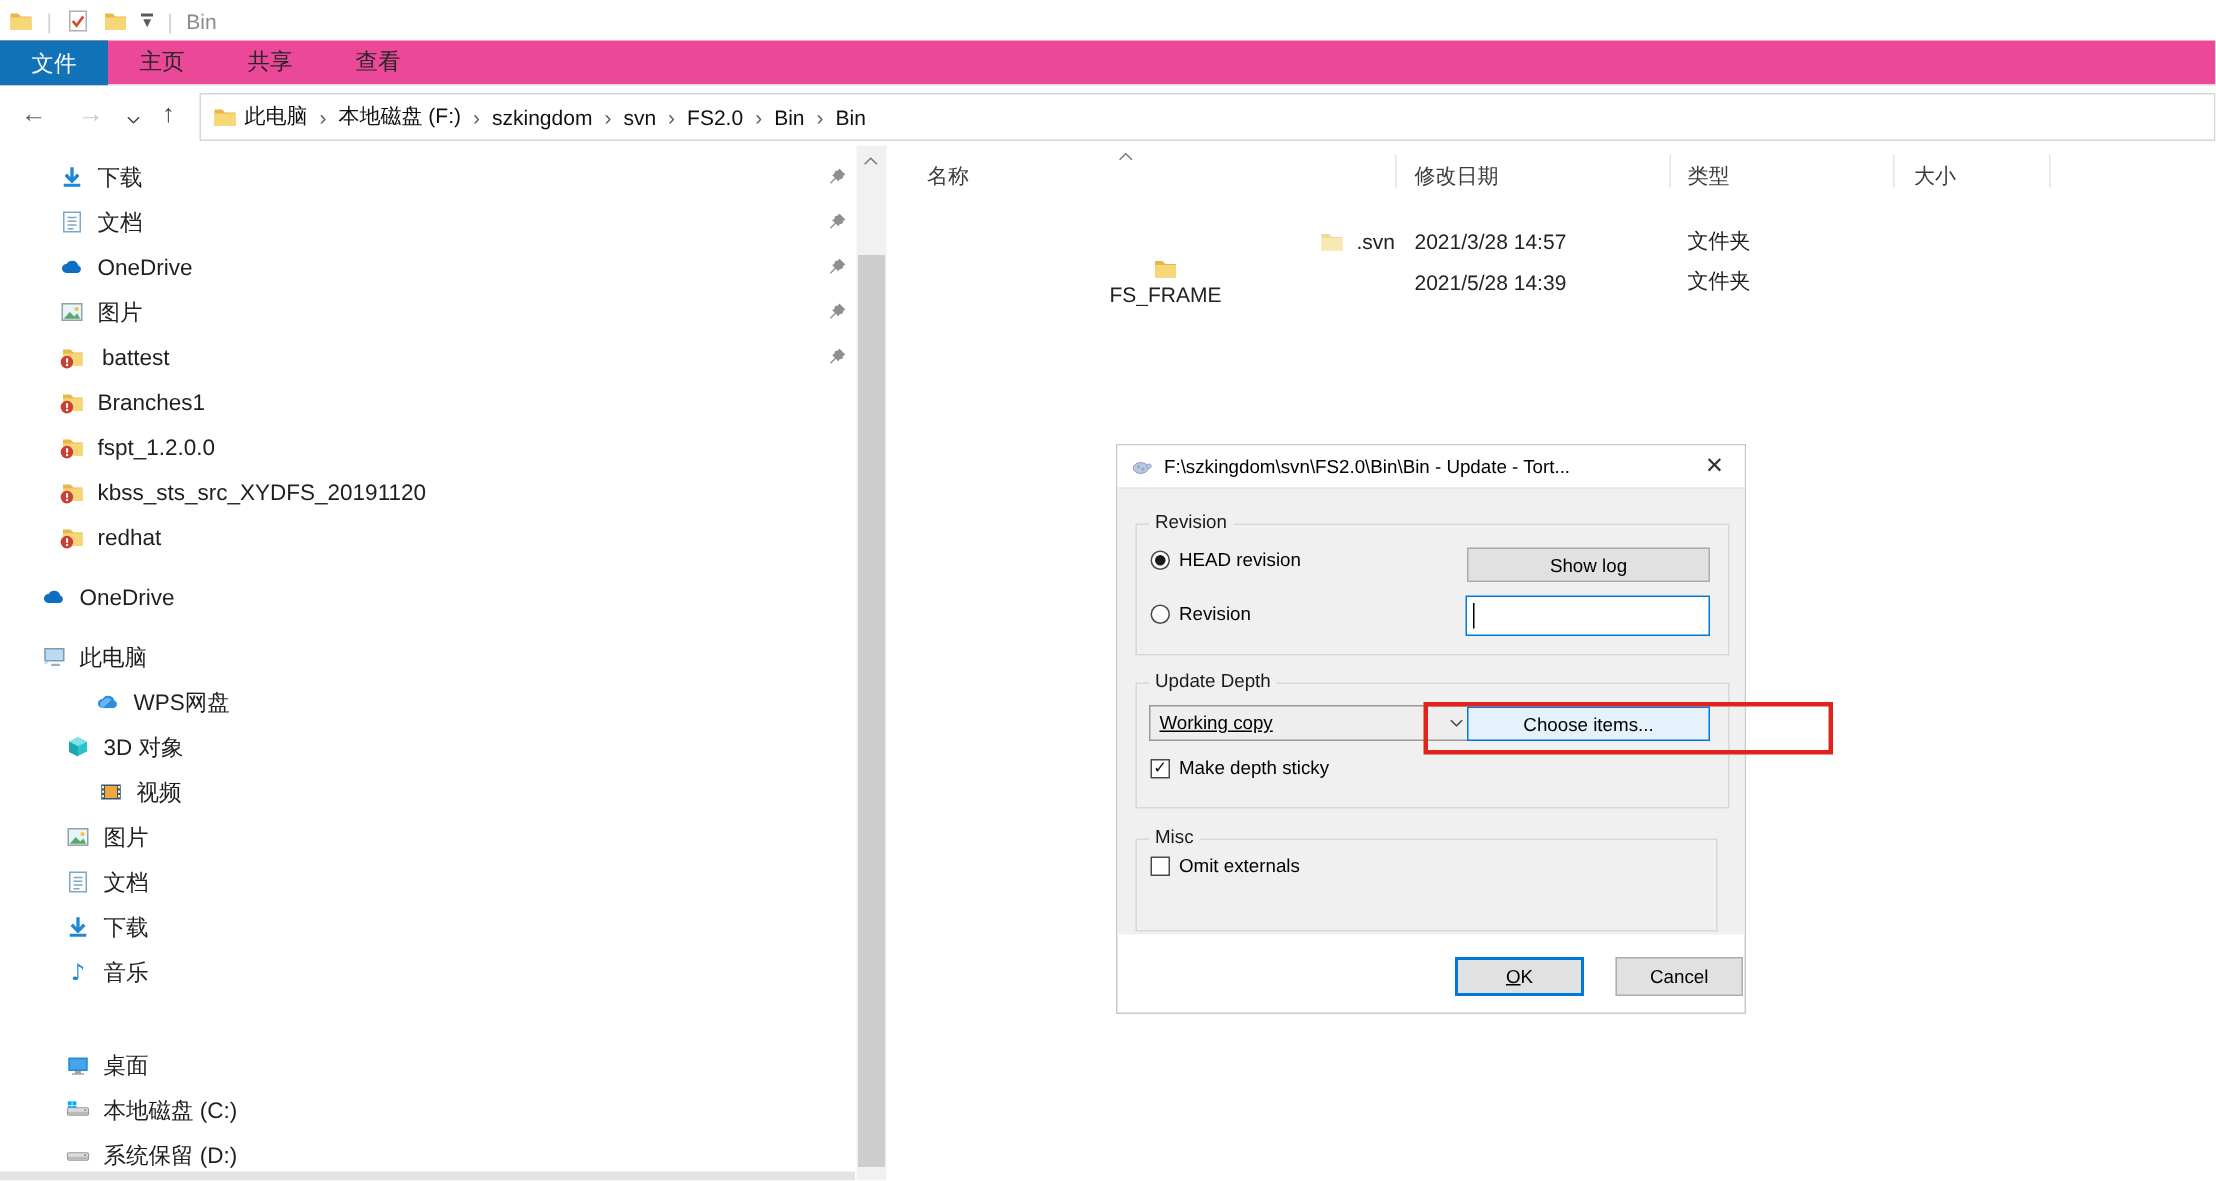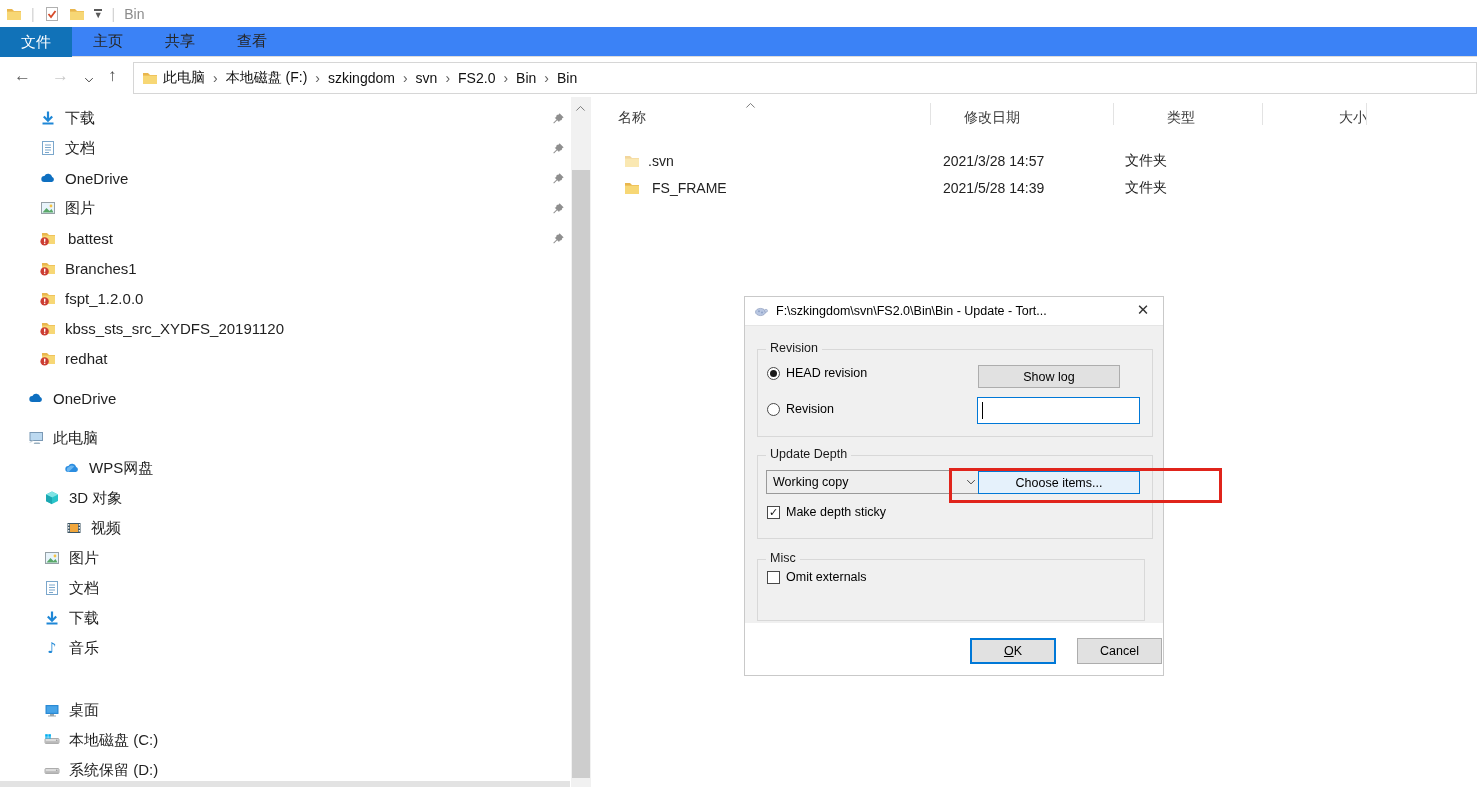--- a/index.html
+++ b/index.html
@@ -11,21 +11,21 @@
 
   
   .titlebar { position:absolute; left:0; top:0; width:100%; height:27px; background:#fff; display:flex; align-items:center; padding-left:6px; gap:9px; }
   .qat-sep { color:#d0d0d0; font-size:14px; }
   .qat-btn { display:flex; align-items:center; }
   .qat-drop { display:flex; flex-direction:column; align-items:center; color:#5a5a5a; }
   .qat-drop .bar { width:8px; height:2px; background:#5a5a5a; margin-bottom:1px; }
   .win-title { color:#8c8c8c; font-size:14px; }
 
   
-  .tabstrip { position:absolute; left:0; top:27px; width:100%; height:30px; background:#3b82f6; border-bottom:1px solid #dcdcdc; display:flex; align-items:stretch; }
+  .tabstrip { position:absolute; left:0; top:27px; width:100%; height:30px; background:#ec4899; border-bottom:1px solid #dcdcdc; display:flex; align-items:stretch; }
   .tab { display:flex; align-items:center; justify-content:center; padding:0 21px; font-size:15px; color:#262626; cursor:default; }
   .tab.active { background:var(--tab-blue,#1172b8); color:#fff; min-width:70px; margin-bottom:-1px; }
 
   
   .addressbar { position:absolute; left:0; top:57px; width:100%; height:40px; background:#fff; }
   .nav-arrow { position:absolute; top:8px; font-size:17px; line-height:22px; color:#5f5f5f; }
   .nav-arrow.disabled { color:#c9c9c9; }
   .addr-box { position:absolute; left:133px; top:5px; height:32px; right:0; border:1px solid #d6d6d6; background:#fff; display:flex; align-items:center; padding-left:8px; gap:2px; }
   .crumb { font-size:14px; color:#111; padding:0 3px; white-space:nowrap; }
   .crumb-sep { font-size:14px; color:#5f5f5f; padding:0 5px; }
@@ -35,21 +35,21 @@
   .nav-item { position:relative; height:30px; display:flex; align-items:center; gap:9px; font-size:15px; color:#1f1f1f;text-align:right; }
   .nav-item .pin { position:absolute; left:552px; top:8px; }
   .gap-before { margin-top:10px; }
 
   .vscroll { position:absolute; left:571px; top:97px; width:20px; bottom:0; background:#f1f1f1; }
   .vscroll .up { position:absolute; left:4px; top:3px; }
   .vscroll .thumb { position:absolute; left:1px; top:73px; width:18px; height:608px; background:#cdcdcd; }
   .hscroll { position:absolute; left:0; bottom:0; width:570px; height:6px; background:#e3e3e3; }
 
   .filepane { position:absolute; left:600px; top:97px; right:0; bottom:0; background:#fff; }
-  .col-head { position:absolute; top:8px; left:0; right:0; height:26px; display:flex; font-size:14px; color:#3b3b3b;gap:21px; }
+  .col-head { position:absolute; top:8px; left:0; right:0; height:26px; display:flex; font-size:14px; color:#3b3b3b; }
   .col-head .hcell { display:flex; align-items:center; }
   .hsep { position:absolute; top:6px; width:1px; height:22px; background:#e3e3e3; }
   .sortcaret { position:absolute; left:145px; top:0px; }
   .frow { position:absolute; left:0; right:0; height:27px; display:flex; align-items:center; font-size:14px; color:#222; }
   .fcell { display:flex; align-items:center; overflow:hidden; white-space:nowrap; }
 
   
   .dialog { position:absolute; left:744px; top:296px; width:420px; height:380px; background:#fff; border:1px solid #c9c9c9; z-index:40; }
   .dlg-title { position:absolute; left:0; top:0; width:100%; height:28px; background:#fff; display:flex; align-items:center; padding-left:8px; gap:7px; }
   .dlg-title-text { font-size:12.5px; color:#000; white-space:nowrap; }
@@ -414,35 +414,35 @@
           <path d="M2 11l6-6 6 6" stroke="#777" stroke-width="1.4" fill="none"></path>
         </svg></span>
     <div class="col-head" id="colhead">
         <div class="hcell" style="width: 330px; padding-left: 18px;">名称</div>
         <div class="hcell" style="width: 183px; padding-left: 13px;">修改日期</div>
         <div class="hcell" style="width: 149px; padding-left: 12px;">类型</div>
         <div class="hcell" style="width: 104px; padding-left: 14px;">大小</div>
       </div>
     <div id="filerows">
         <div class="frow" style="top: 50px;">
-          <div class="fcell" style="width: 330px; padding-left: 24px; gap: 8px;">
+          <div class="fcell" style="width: 330px; padding-left: 24px; gap: 8px; justify-content: flex-end;">
             <span class="ic">
               <svg viewBox="0 0 16 16" opacity="0.55">
                 <path d="M1 3h5l2 2h7v9H1z" fill="#e9b64d"></path>
                 <path d="M1 5.6h14V14H1z" fill="#f7d775"></path>
               </svg>
             </span>
             <span>.svn</span>
           </div>
           <div class="fcell" style="width: 183px; padding-left: 13px;">2021/3/28 14:57</div>
           <div class="fcell" style="width: 149px; padding-left: 12px;">文件夹</div>
           <div class="fcell" style="width: 104px;"></div>
         </div>
         <div class="frow" style="top: 77px;">
-          <div class="fcell" style="width: 330px; padding-left: 24px; gap: 12px;">
+          <div class="fcell" style="width: 330px; padding-left: 24px; gap: 1px; flex-direction: column;">
             <span class="ic">
               <svg viewBox="0 0 16 16">
                 <path d="M1 3h5l2 2h7v9H1z" fill="#e9b64d"></path>
                 <path d="M1 5.6h14V14H1z" fill="#f7d775"></path>
               </svg>
             </span>
             <span>FS_FRAME</span>
           </div>
           <div class="fcell" style="width: 183px; padding-left: 13px;">2021/5/28 14:39</div>
           <div class="fcell" style="width: 149px; padding-left: 12px;">文件夹</div>
@@ -470,36 +470,36 @@
     <span class="dlg-close">✕</span>
     <div class="dlg-body"></div>
 
     <div class="groupbox" style="left:12px; top:52px; width:396px; height:88px;">
       <span class="grouplabel">Revision</span>
     </div>
     <div class="ctl-row" style="left:22px; top:69px;">
       <span class="radio sel"></span>
       <span class="dlg-lbl">HEAD revision</span>
     </div>
-    <div class="btn" style="left:233px; top:68px; width:142px; height:23px;">
+    <div class="btn" style="left:233px; top:68px; width:162px; height:23px;">
       <span>Show log</span>
     </div>
     <div class="ctl-row" style="left:22px; top:105px;">
       <span class="radio"></span>
       <span class="dlg-lbl">Revision</span>
     </div>
     <div class="textinput" style="left:232px; top:100px; width:163px; height:27px;">
       <span class="caret-line"></span>
       <span class="dlg-lbl"></span>
     </div>
 
     <div class="groupbox" style="left:12px; top:158px; width:396px; height:84px;">
       <span class="grouplabel">Update Depth</span>
     </div>
-    <div class="combo" style="left:21px; top:173px; width:216px; height:24px;">
+    <div class="combo" style="left:21px; top:173px; width:216px; height:24px;text-decoration:underline;">
       <span class="txt">Working copy</span>
       <span class="arr" id="combo-chev">
           <svg viewBox="0 0 16 16" width="10" height="10">
             <path d="M2 5l6 6 6-6" stroke="#444" stroke-width="1.6" fill="none"></path>
           </svg>
         </span>
     </div>
     <div class="btn hover" style="left:233px; top:174px; width:162px; height:23px;">
       <span>Choose items...</span>
     </div>

